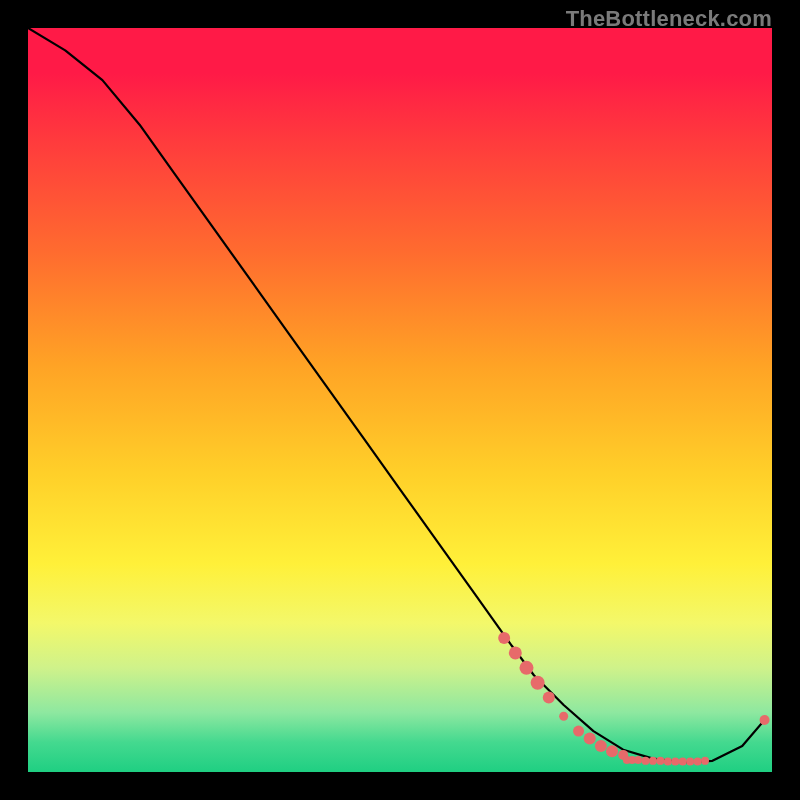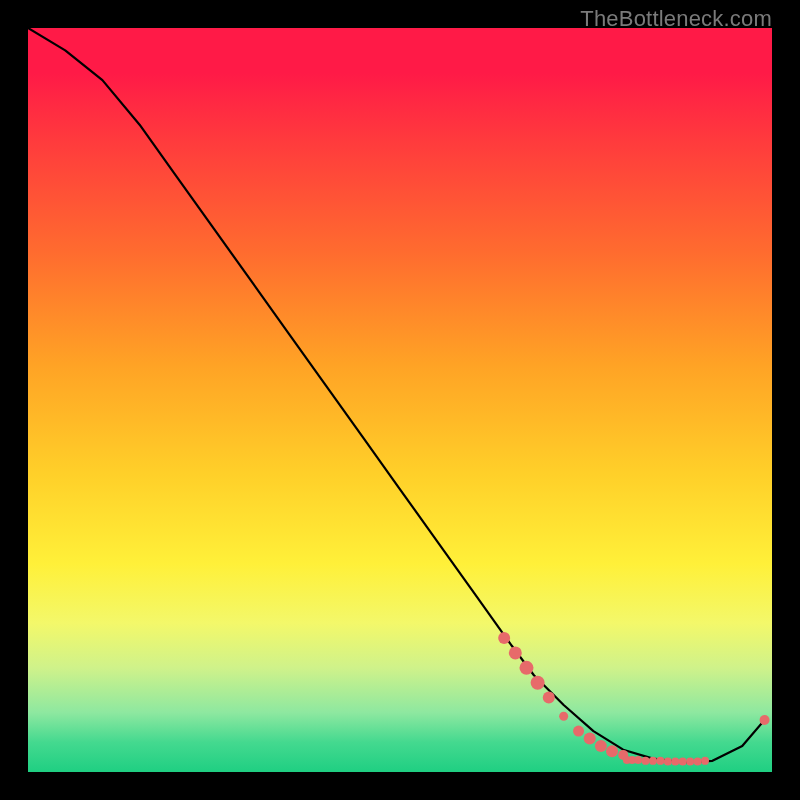--- a/index.html
+++ b/index.html
@@ -44,21 +44,21 @@
       #1fcf82 100%
     );
   }
   .attribution {
     position: absolute;
     top: 6px;
     right: 28px;
     color: #7a7a7a;
     font-size: 22px;
     letter-spacing: 0.2px;
-    font-weight: 400;
+    font-weight: 700;
   }
   svg.curve {
     position: absolute;
     inset: 0;
   }
 </style>
 </head>
 <body>
 
 <div class="stage">

